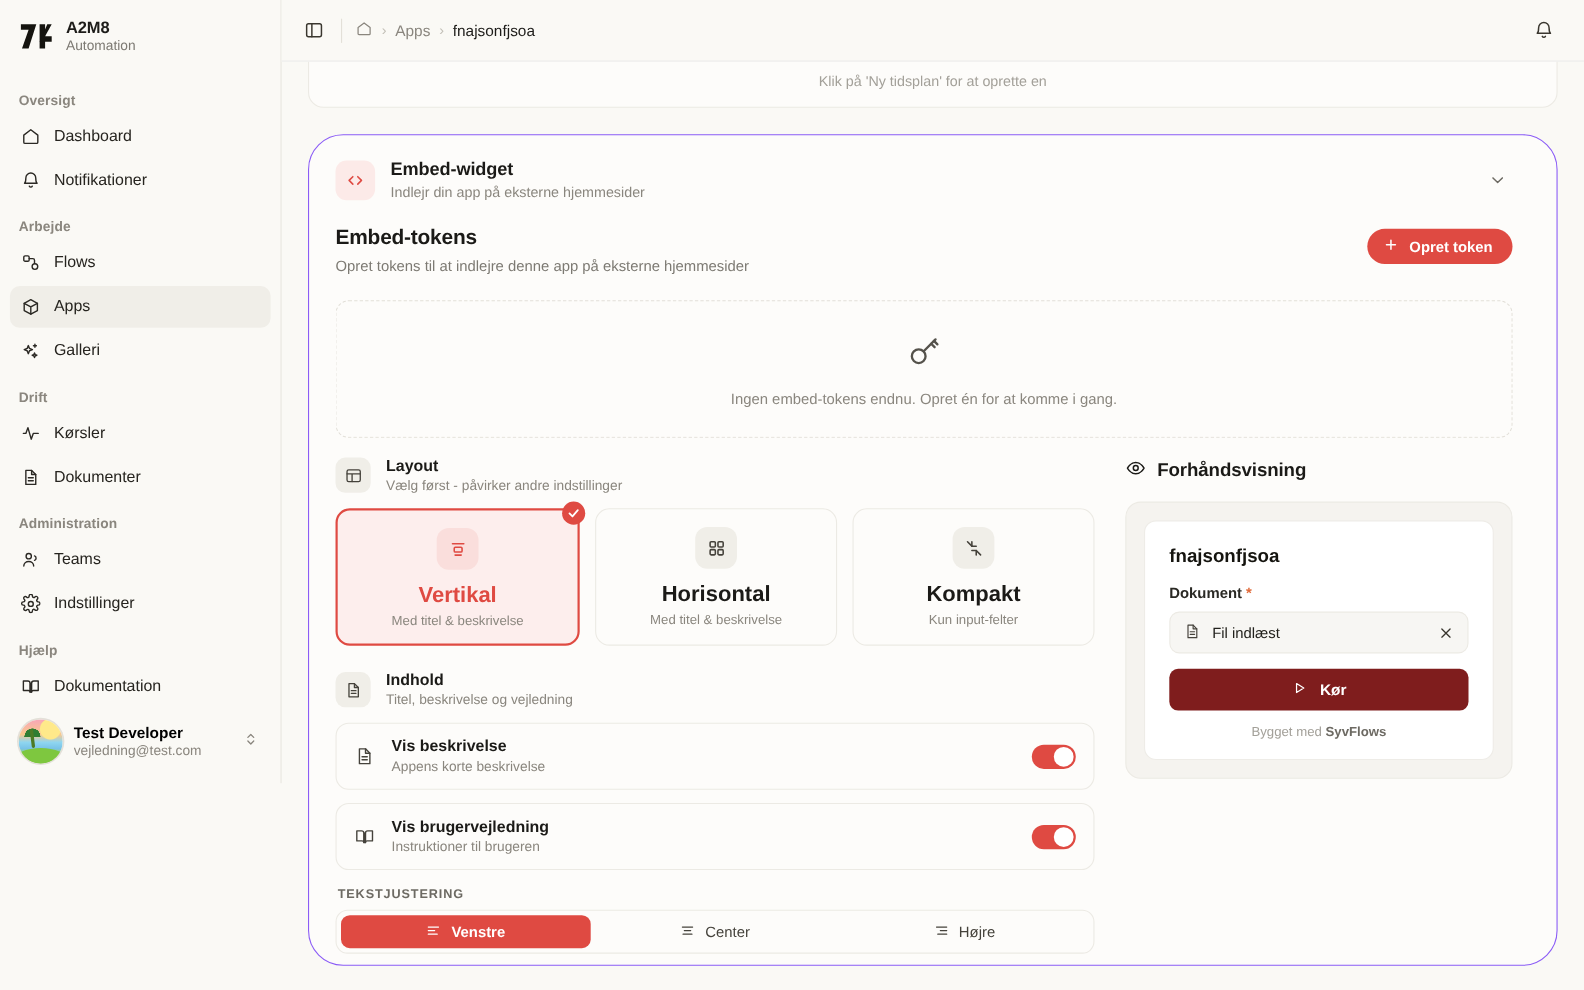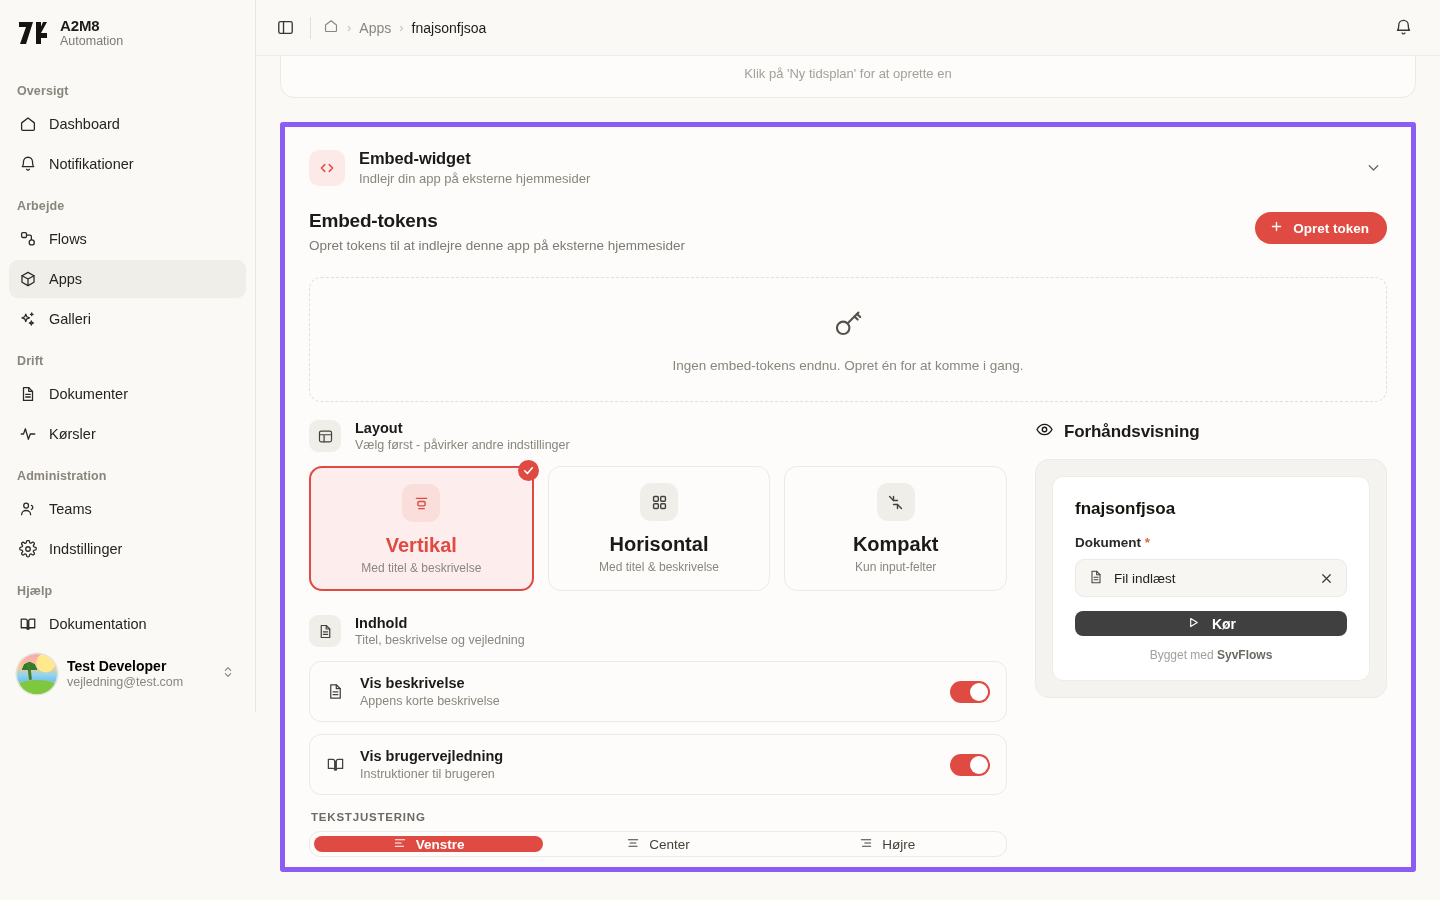--- a/index.html
+++ b/index.html
@@ -97,22 +97,22 @@
   .partial-card {
     background: #fdfcfa; border: 1px solid #eceae4; border-radius: 14px;
     height: 78px; margin-top: -36px; position: relative; overflow: hidden;
   }
   .partial-text {
     position: absolute; left: 0; right: 0; top: 45px; text-align: center;
     font-size: 13px; color: #a3a099;
   }
 
   .panel {
-    background: #fdfcfa; border: 5px solid #8b5cf6; border-radius: 3px;
-    margin-top: 24px; padding: 0 0 10px 0;
+    background: #fdfcfa; border: 1px solid #8b5cf6; border-radius: 32px;
+    margin-top: 24px; padding: 0 16px 10px 0;
   }
   .panel-head { display: flex; align-items: center; gap: 14px; padding: 22px 24px 18px 24px; }
   .panel-icon {
     width: 36px; height: 36px; border-radius: 10px; background: #fceae8;
     display:flex; align-items:center; justify-content:center; color:#e0564c; flex:0 0 36px;
   }
   .panel-title { font-size: 16.5px; font-weight: 700; color: #1b1a17; letter-spacing: -0.1px;}
   .panel-sub { font-size: 13px; color: #8a867e; margin-top: 3px; }
   .panel-head-spacer { flex: 1 1 auto; }
   .chevron-btn { width: 28px; height: 28px; display:flex; align-items:center; justify-content:center; color:#6d6a63; cursor:pointer;}
@@ -183,21 +183,21 @@
   .field-label {
     font-size: 11.5px; font-weight: 600; color: #6d6a63; letter-spacing: 0.8px;
     margin: 16px 0 8px 2px;
   }
   .seg {
     display: flex; border: 1px solid #eceae4; background: #fdfcfa;
     border-radius: 11px; padding: 4px;
   }
   .seg-btn {
     flex: 1 1 0; display: flex; align-items: center; justify-content: center; gap: 9px;
-    height: 16px; border-radius: 8px; font-size: 13.5px; color: #45423b; cursor: pointer;
+    height: 30px; border-radius: 8px; font-size: 13.5px; color: #45423b; cursor: pointer;
     font-weight: 400;
   }
   .seg-btn.active { background: #df4a42; color: #fff; font-weight: 600; }
 
   
   .prev-head { display:flex; align-items:center; gap: 10px; margin-bottom: 16px; color:#1b1a17; }
   .prev-title { font-size: 17px; font-weight: 600; letter-spacing: -0.1px; }
   .prev-wrap { background: #f5f3ef; border: 1px solid #eceae4; border-radius: 14px; padding: 16px; }
   .prev-card {
     background: #fff; border: 1px solid #eeece7; border-radius: 11px;
@@ -207,21 +207,21 @@
   .prev-field-label { font-size: 13.5px; font-weight: 700; color: #2a2924; margin-bottom: 9px; }
   .req-star { color: #e06a3a; font-weight: 700; }
   .prev-input {
     display: flex; align-items: center; gap: 10px;
     background: #f7f6f3; border: 1px solid #eceae4; border-radius: 9px;
     height: 38px; padding: 0 12px; font-size: 13.5px; color: #22211c;
   }
   .prev-input .ip-spacer { flex: 1 1 auto; }
   .x-btn { cursor: pointer; color: #45423b; display:flex; align-items:center;}
   .prev-run {
-    margin-top: 14px; height: 25px; border-radius: 8px; background: #404040; color: #fff;
+    margin-top: 14px; height: 38px; border-radius: 8px; background: #7f1d1d; color: #fff;
     display: flex; align-items: center; justify-content: center; gap: 11px;
     font-size: 14px; font-weight: 600; cursor: pointer; border: none; width: 100%;
     font-family: inherit;
   }
   .prev-foot { text-align: center; font-size: 12px; color: #a3a099; margin-top: 12px; }
   .prev-foot b { color: #6d6a63; font-weight: 600; }
 </style>
 </head>
 <body>
 
@@ -289,34 +289,34 @@
             <path d="M16.5 14.5l.8 2 2 .8-2 .8-.8 2-.8-2-2-.8 2-.8z"></path>
           </svg>
         </span>
       <span>Galleri</span>
     </div>
 
     <div class="nav-group-label">Drift</div>
     <div class="nav-item">
       <span class="ico">
           <svg viewBox="0 0 24 24" fill="none" stroke="#2b2924" stroke-width="1.7" stroke-linecap="round" stroke-linejoin="round">
+            <path d="M3 12h3l2.5-7 4 14 2.5-7h6"></path>
+          </svg>
+        </span>
+      <span>Kørsler</span>
+    </div>
+    <div class="nav-item">
+      <span class="ico">
+          <svg viewBox="0 0 24 24" fill="none" stroke="#2b2924" stroke-width="1.7" stroke-linecap="round" stroke-linejoin="round">
             <path d="M6 3.5h7l5 5v12H6z"></path>
             <path d="M13 3.5v5h5"></path>
             <path d="M9 12.5h6M9 16h6"></path>
           </svg>
         </span>
       <span>Dokumenter</span>
-    </div>
-    <div class="nav-item">
-      <span class="ico">
-          <svg viewBox="0 0 24 24" fill="none" stroke="#2b2924" stroke-width="1.7" stroke-linecap="round" stroke-linejoin="round">
-            <path d="M3 12h3l2.5-7 4 14 2.5-7h6"></path>
-          </svg>
-        </span>
-      <span>Kørsler</span>
     </div>
 
     <div class="nav-group-label">Administration</div>
     <div class="nav-item">
       <span class="ico">
           <svg viewBox="0 0 24 24" fill="none" stroke="#2b2924" stroke-width="1.7" stroke-linecap="round" stroke-linejoin="round">
             <circle cx="9.5" cy="7.5" r="3.2"></circle>
             <path d="M3.5 19.5c0-3.3 2.7-5.5 6-5.5s6 2.2 6 5.5"></path>
             <path d="M16.5 7.2a2.8 2.8 0 0 1 0 5.3"></path>
           </svg>

